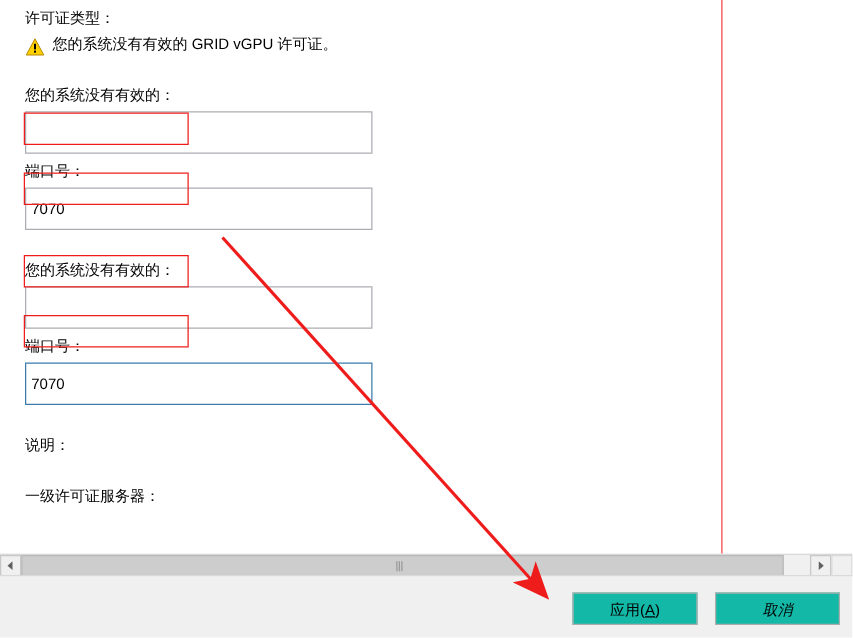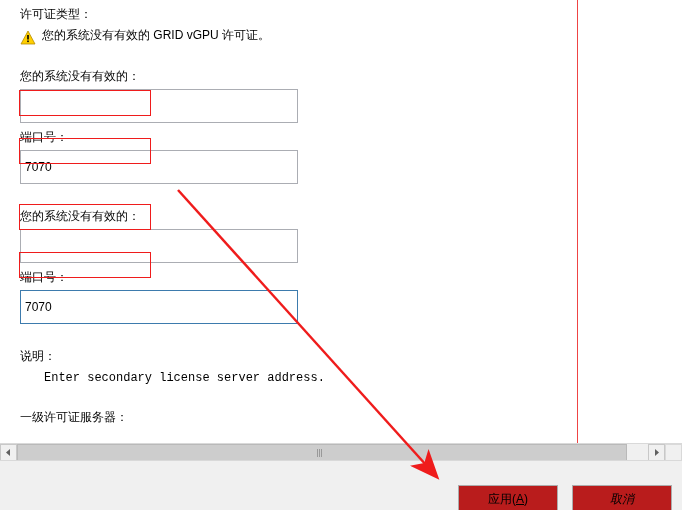--- a/index.html
+++ b/index.html
@@ -126,24 +126,24 @@
     position: absolute;
     left: 0;
     top: 460px;
     width: 682px;
     height: 50px;
     background: #f0f0f0;
     border-top: 1px solid #d9d9d9;
   }
   .btn {
     position: absolute;
-    top: 24px;
+    top: 13px;
     width: 100px;
     height: 26px;
-    background: #b91c1c;
+    background: #14b8a6;
     border: 1px solid #acacac;
     box-sizing: border-box;
     font-family: inherit;
     font-size: 12px;
     cursor: default;
     text-align: center;
     line-height: 24px;
   }
   .btn-apply { left: 458px; }
   .btn-cancel { left: 572px; font-style: italic; }
@@ -181,21 +181,20 @@
   <input class="text-input" style="margin-top: 4px;" value="">
   <div class="section-label">端口号：</div>
   <input class="text-input" style="margin-top: 4px;" value="7070">
 
   <div class="section-label" style="margin-top:24px;">您的系统没有有效的：</div>
   <input class="text-input" style="margin-top: 4px;" value="">
   <div class="section-label">端口号：</div>
   <input class="text-input focused" style="margin-top: 4px;" value="7070">
 
   <div class="section-label" style="margin-top:24px;">说明：</div>
-  <div class="desc-text">Enter secondary license server address.</div>
 
   <div class="section-label" style="margin-top:24px;">一级许可证服务器：</div>
 
 </div>
 
 <div class="red-box" style="left:19px; top:90px;  width:132px; height:26px;"></div>
 <div class="red-box" style="left:19px; top:138px; width:132px; height:26px;"></div>
 <div class="red-box" style="left:19px; top:204px; width:132px; height:26px;"></div>
 <div class="red-box" style="left:19px; top:252px; width:132px; height:26px;"></div>
 <div class="red-box" style="left:451px; top:466px; width:116px; height:40px;"></div>

